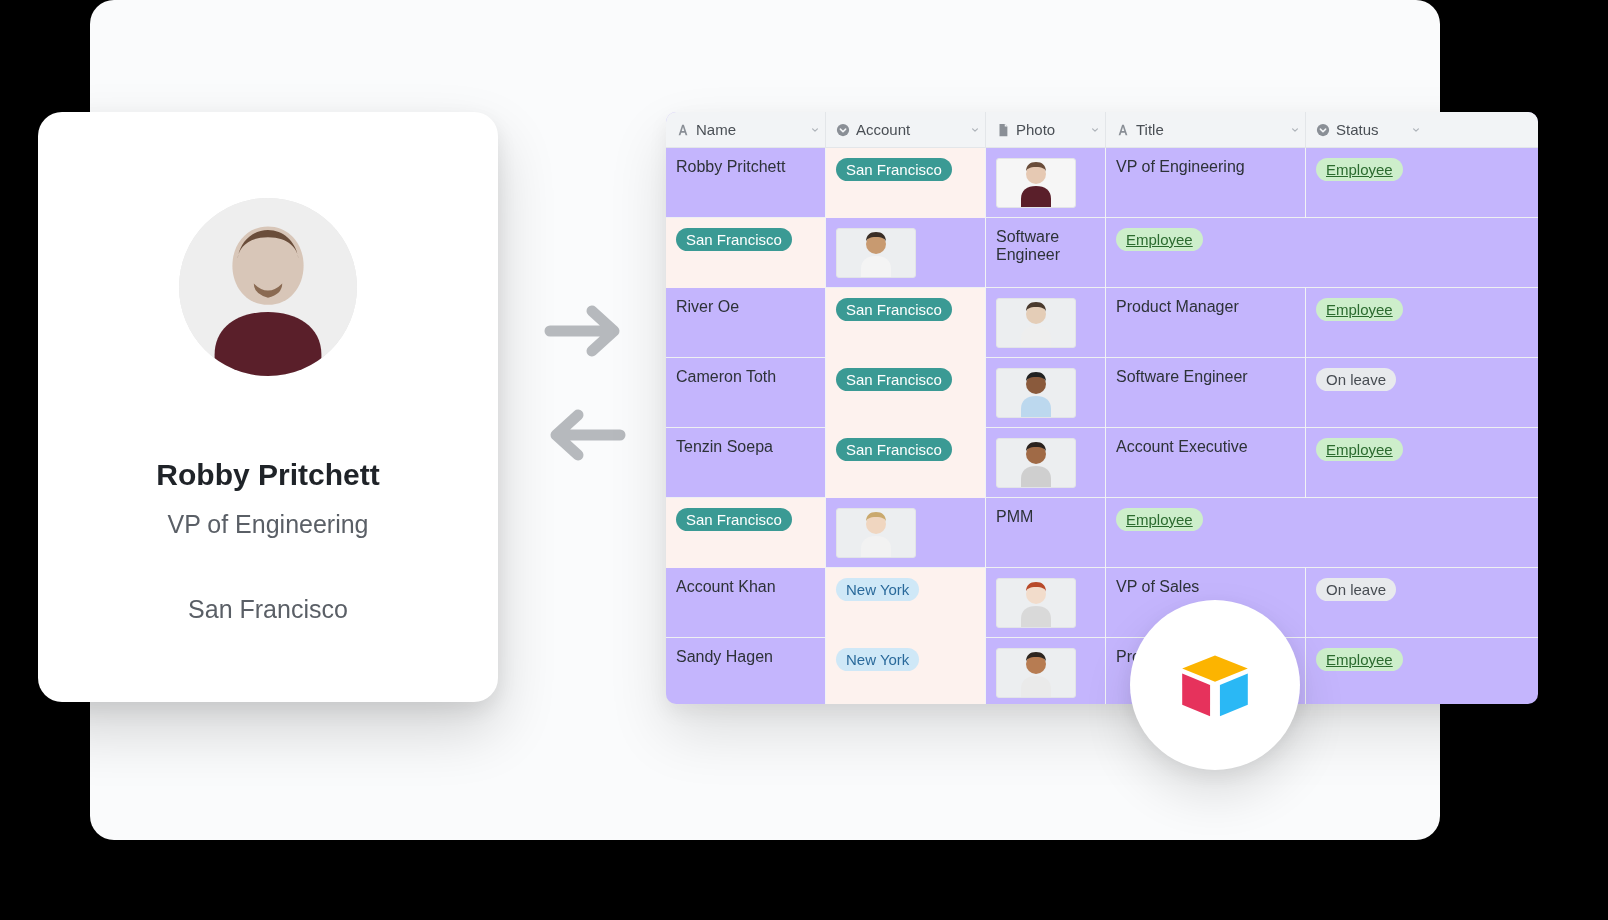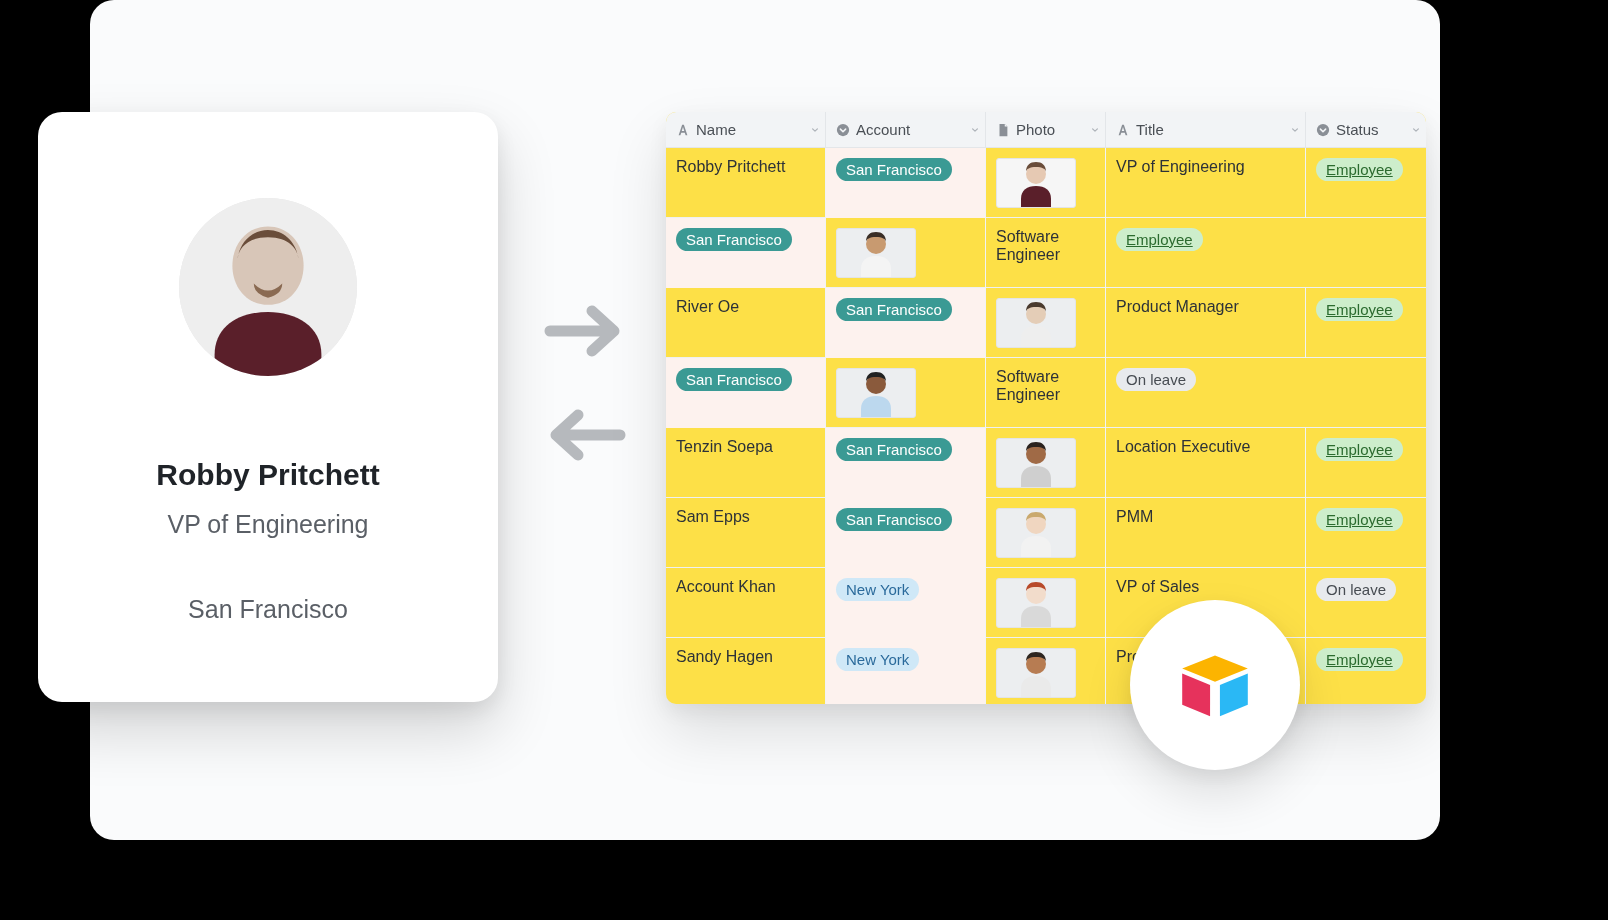--- a/index.html
+++ b/index.html
@@ -79,22 +79,22 @@
     width: 86px;
     height: 62px;
     color: #b6b9bd;
   }
 
   
   .table-card {
     position: absolute;
     left: 666px;
     top: 112px;
-    width: 760px;
-    background: #fde047;
+    width: 872px;
+    background: #c4b5fd;
     border-radius: 10px;
     box-shadow: 0 28px 60px rgba(0,0,0,0.12), 0 8px 20px rgba(0,0,0,0.06);
     overflow: hidden;
   }
   .thead {
     display: grid;
     grid-template-columns: 160px 160px 120px 200px 120px;
     background: #f2f4f6;
     height: 36px;
     border-bottom: 1px solid #e3e6e9;
@@ -306,20 +306,21 @@
               <path d="M11 13 C11 6 15 3 21 3 C27 3 31 6 31 13 C31 10 27 8 21 8 C15 8 11 10 11 13 Z" fill="#4a3a2e"></path>
             </svg>
           </div>
         </div>
         <div class="td">Product Manager</div>
         <div class="td">
           <span class="tag tag-employee">Employee</span>
         </div>
       </div>
       <div class="tr">
+        <div class="td">Cameron Toth</div>
         <div class="td td-loc">
           <span class="tag tag-sf">San Francisco</span>
         </div>
         <div class="td">
           <div class="photo-thumb">
             <svg viewBox="0 0 42 48">
               <path d="M6 48 L6 40 C6 31 12 27 21 27 C30 27 36 31 36 40 L36 48 Z" fill="#bcd8ee"></path>
               <circle cx="21" cy="15" r="10" fill="#8a5a3c"></circle>
               <path d="M11 13 C11 6 15 3 21 3 C27 3 31 6 31 13 C31 10 27 8 21 8 C15 8 11 10 11 13 Z" fill="#222"></path>
             </svg>
@@ -337,27 +338,26 @@
         </div>
         <div class="td">
           <div class="photo-thumb">
             <svg viewBox="0 0 42 48">
               <path d="M6 48 L6 40 C6 31 12 27 21 27 C30 27 36 31 36 40 L36 48 Z" fill="#cfcfcf"></path>
               <circle cx="21" cy="15" r="10" fill="#a06a46"></circle>
               <path d="M11 13 C11 6 15 3 21 3 C27 3 31 6 31 13 C31 10 27 8 21 8 C15 8 11 10 11 13 Z" fill="#2a221e"></path>
             </svg>
           </div>
         </div>
-        <div class="td">Location Executive</div>
-        <div class="td">
-          <span class="tag tag-employee">Employee</span>
-        </div>
-      </div>
-      <div class="tr">
-        <div class="td">Sam Epps</div>
+        <div class="td">Account Executive</div>
+        <div class="td">
+          <span class="tag tag-employee">Employee</span>
+        </div>
+      </div>
+      <div class="tr">
         <div class="td td-loc">
           <span class="tag tag-sf">San Francisco</span>
         </div>
         <div class="td">
           <div class="photo-thumb">
             <svg viewBox="0 0 42 48">
               <path d="M6 48 L6 40 C6 31 12 27 21 27 C30 27 36 31 36 40 L36 48 Z" fill="#f2f2f2"></path>
               <circle cx="21" cy="15" r="10" fill="#f0d6c0"></circle>
               <path d="M11 13 C11 6 15 3 21 3 C27 3 31 6 31 13 C31 10 27 8 21 8 C15 8 11 10 11 13 Z" fill="#caa96e"></path>
             </svg>

